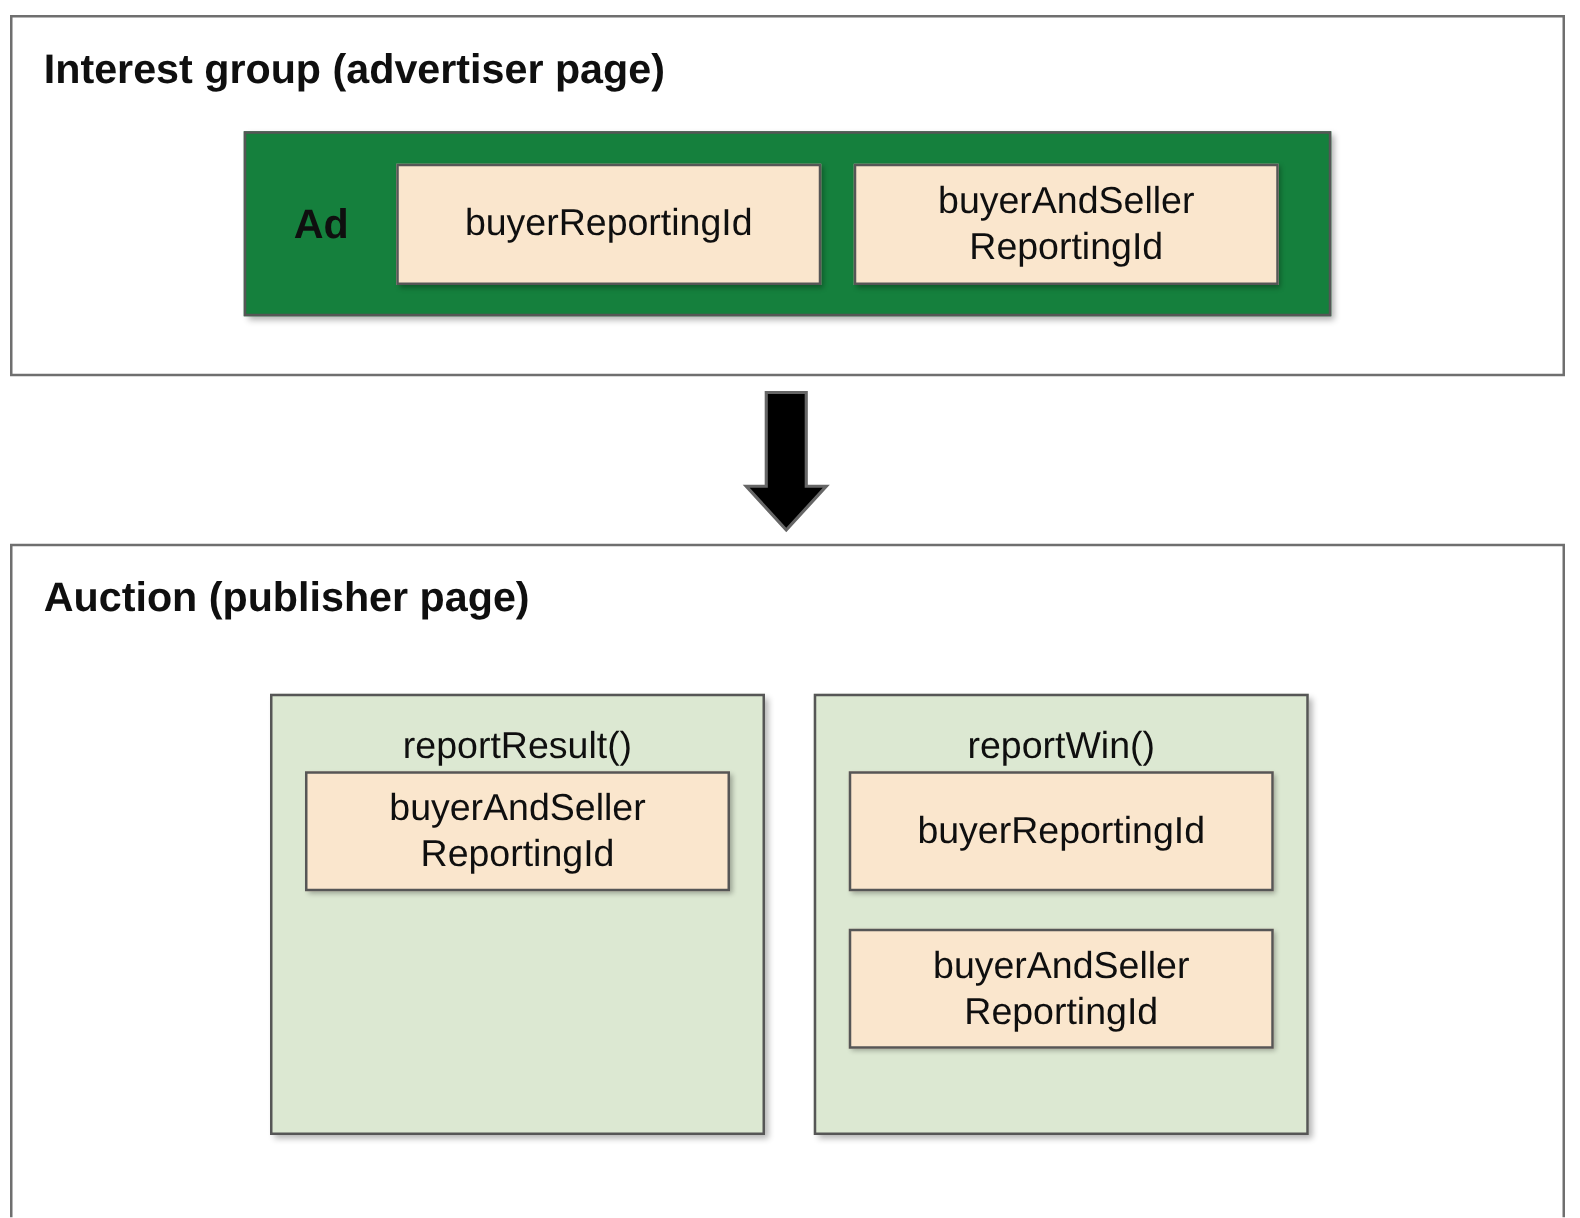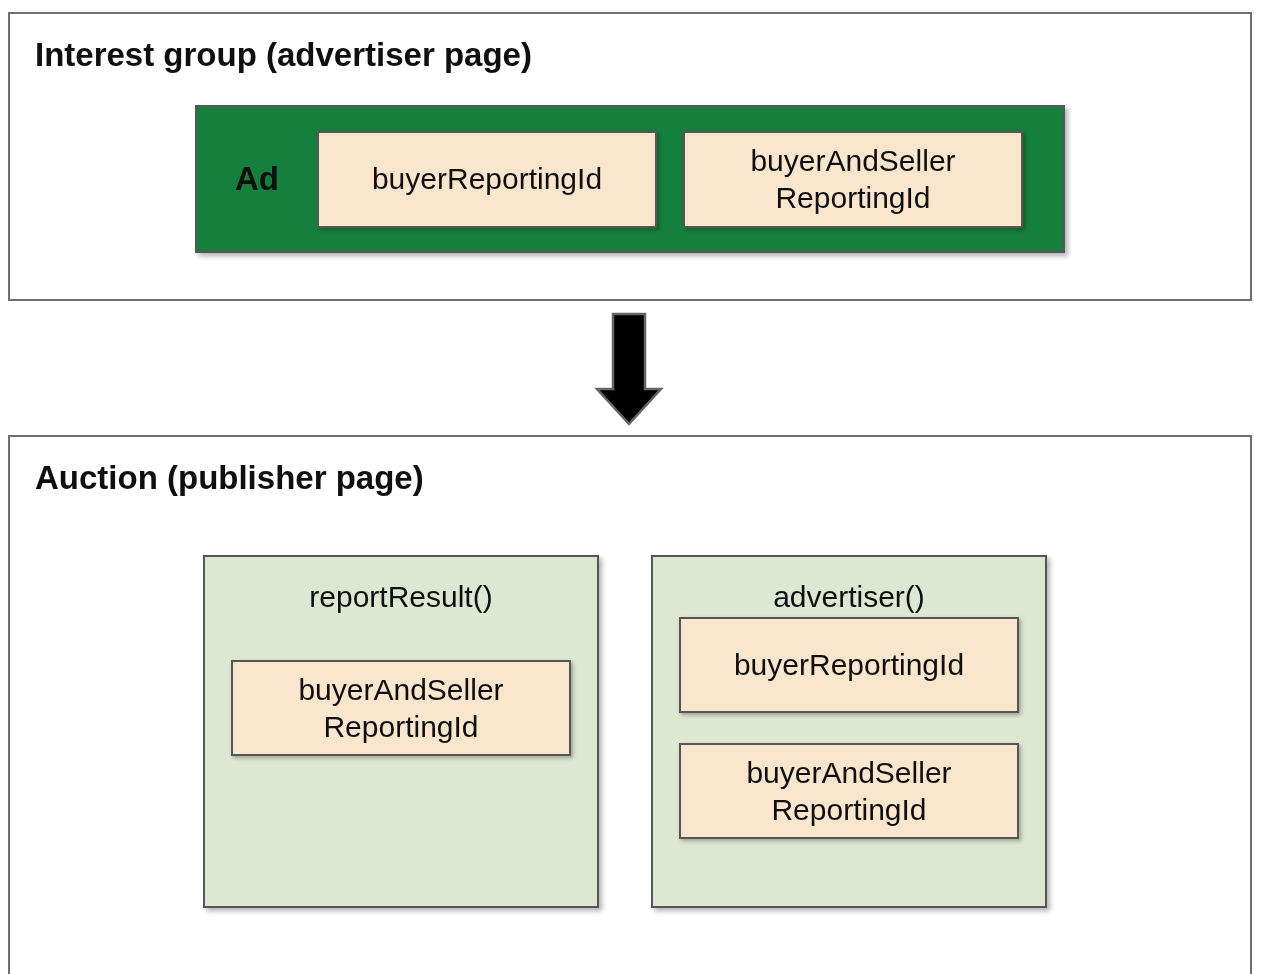--- a/index.html
+++ b/index.html
@@ -88,21 +88,21 @@
     height: 353px;
     background: #dce8d2;
     border: 2px solid #565656;
     box-sizing: border-box;
     box-shadow: 3px 3px 5px rgba(0,0,0,0.30);
     display: flex;
     flex-direction: column;
     align-items: center;
     padding-top: 20px;
   }
-  .fn-left { left: 193px; gap: 43px; }
+  .fn-left { left: 206px; }
   .fn-right { left: 641px; }
   .fn-title {
     font-size: 30px;
     line-height: 40px;
     text-align: center;
     white-space: nowrap;
   }
   .fn-box .chip {
     width: 340px;
     min-height: 96px;
@@ -131,19 +131,19 @@
 
   <section class="panel panel-bottom">
     <h2 class="panel-title">Auction (publisher page)</h2>
 
     <div class="fn-box fn-left">
       <div class="fn-title">reportResult()</div>
       <div class="chip">buyerAndSeller ReportingId</div>
     </div>
 
     <div class="fn-box fn-right">
-      <div class="fn-title">advertiser()</div>
+      <div class="fn-title">reportWin()</div>
       <div class="chip">buyerReportingId</div>
       <div class="chip">buyerAndSeller ReportingId</div>
     </div>
   </section>
 
 </div>
 
 </body></html>

